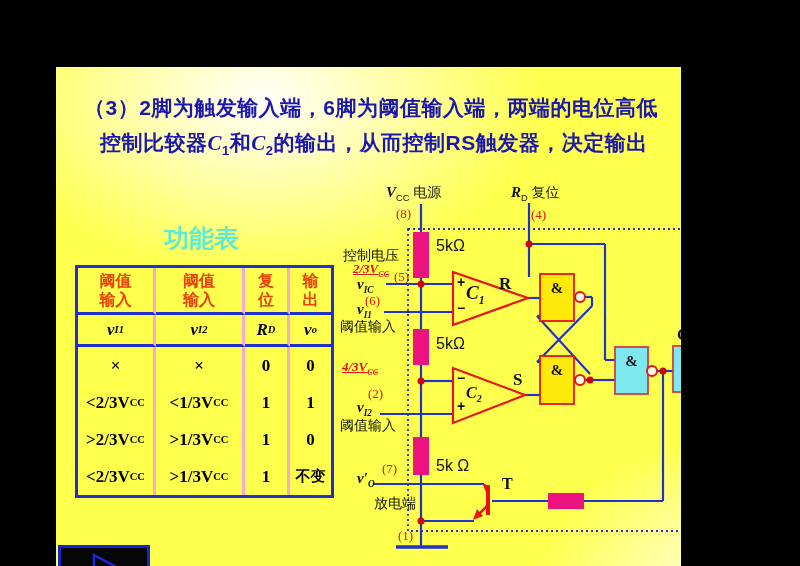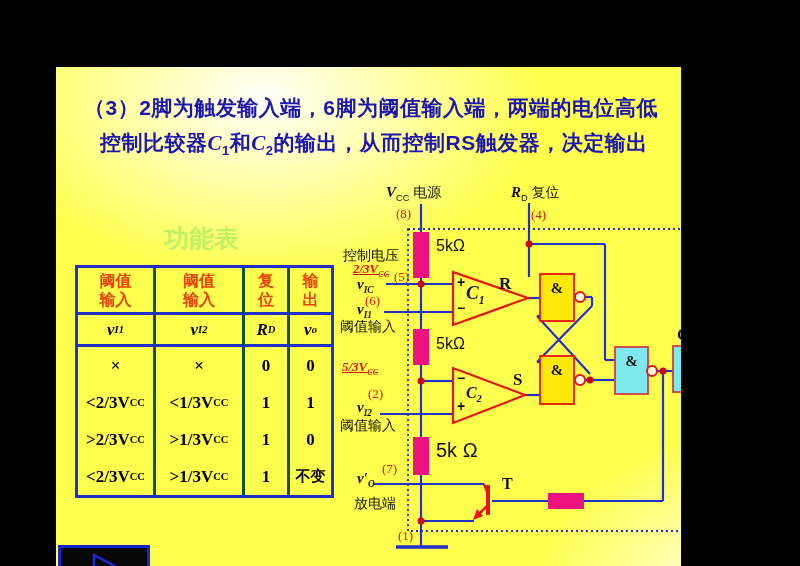--- a/index.html
+++ b/index.html
@@ -16,28 +16,28 @@
   .intro .ind{margin-left:16px;}
   .it{font-style:italic;font-family:"Liberation Serif",serif;font-weight:bold;}
   sub{font-size:0.62em;}
   .lbl{position:absolute;white-space:pre;color:#111;font-size:15px;}
   .cjk{font-size:14px;}
   .pin{color:#e01212;font-size:13px;font-family:"Liberation Serif",serif;}
   .redv{color:#e01212;font-size:13px;text-decoration:underline;}
   .serifb{font-family:"Liberation Serif",serif;font-weight:bold;}
   .gate-lbl{position:absolute;text-align:center;font-family:"Liberation Serif",serif;
             font-weight:bold;font-size:15px;color:#111;}
-  .ttl{position:absolute;left:164px;top:178px;font-size:25px;font-weight:bold;color:#bef264;}
+  .ttl{position:absolute;left:164px;top:178px;font-size:25px;font-weight:bold;color:#5eead4;}
   .ftable{position:absolute;left:75px;top:221px;display:grid;box-sizing:border-box;
           grid-template-columns:78px 89px 45px 41px;
           grid-template-rows:47px 32px 37px 37px 37px 37px;
           border:3px solid #2030c8;}
   .cell{box-sizing:border-box;display:flex;align-items:center;justify-content:center;
         text-align:center;}
-  .cv{border-right:3px solid #14532d;}
+  .cv{border-right:3px solid #f9a8d4;}
   .hb{border-bottom:3px solid #2030c8;}
   .hd{color:#e8420a;font-weight:bold;font-size:16px;line-height:19px;white-space:pre-line;}
   .vr{font-family:"Liberation Serif",serif;font-weight:bold;font-style:italic;font-size:17px;}
   .val{font-family:"Liberation Serif",serif;font-weight:bold;font-size:17px;}
   .nav{position:absolute;background:#060606;border:3px solid #1424d2;display:flex;
        align-items:center;justify-content:center;cursor:pointer;}
   svg{display:block;}
   .csvg{position:absolute;left:0;top:0;pointer-events:none;}
 </style>
 </head>
@@ -215,28 +215,28 @@
   <div class="lbl pin" style="left:531px;top:163px;">(4)</div>
   <div class="lbl cjk" style="left:343px;top:203px;">控制电压</div>
   <div class="lbl redv it" style="left:353px;top:217px;"><span>2/3V</span><sub>CC</sub></div>
   <div class="lbl pin" style="left:394px;top:225px;">(5)</div>
   <div class="lbl it" style="left:357px;top:232px;"><span>v</span><sub>IC</sub></div>
   <div class="lbl pin" style="left:365px;top:249px;">(6)</div>
   <div class="lbl it" style="left:357px;top:257px;"><span>v</span><sub>I1</sub></div>
   <div class="lbl cjk" style="left:340px;top:274px;font-family:Liberation Mono, monospace;">阈值输入</div>
   <div class="lbl" style="left:436px;top:193px;font-size:16px;">5kΩ</div>
   <div class="lbl" style="left:436px;top:291px;font-size:16px;">5kΩ</div>
-  <div class="lbl redv it" style="left:342px;top:315px;"><span>5/3V</span><sub>CC</sub></div>
+  <div class="lbl redv it" style="left:342px;top:315px;"><span>4/3V</span><sub>CC</sub></div>
   <div class="lbl pin" style="left:368px;top:342px;">(2)</div>
   <div class="lbl it" style="left:357px;top:355px;"><span>v</span><sub>I2</sub></div>
   <div class="lbl cjk" style="left:340px;top:373px;">阈值输入</div>
-  <div class="lbl" style="left:436px;top:395px;font-size:20px;">5k Ω</div>
+  <div class="lbl" style="left:436px;top:413px;font-size:16px;">5k Ω</div>
   <div class="lbl pin" style="left:382px;top:417px;">(7)</div>
   <div class="lbl it" style="left:357px;top:426px;"><span>v′</span><sub>O</sub></div>
-  <div class="lbl cjk" style="left:354px;top:451px;">放电端</div>
+  <div class="lbl cjk" style="left:374px;top:451px;">放电端</div>
   <div class="lbl pin" style="left:398px;top:484px;">(1)</div>
   <div class="lbl" style="left:457px;top:230px;font-weight:bold;font-size:14px;">+</div>
   <div class="lbl" style="left:457px;top:256px;font-weight:bold;font-size:14px;">−</div>
   <div class="lbl it" style="left:466px;top:238px;font-size:19px;"><span>C</span><sub>1</sub></div>
   <div class="lbl" style="left:457px;top:326px;font-weight:bold;font-size:14px;">−</div>
   <div class="lbl" style="left:457px;top:354px;font-weight:bold;font-size:14px;">+</div>
   <div class="lbl it" style="left:466px;top:340px;font-size:16px;"><span>C</span><sub>2</sub></div>
   <div class="lbl serifb" style="left:499px;top:230px;font-size:17px;">R</div>
   <div class="lbl serifb" style="left:513px;top:326px;font-size:17px;">S</div>
   <div class="gate-lbl" style="left:540px;top:236px;width:34px;">&amp;</div>

